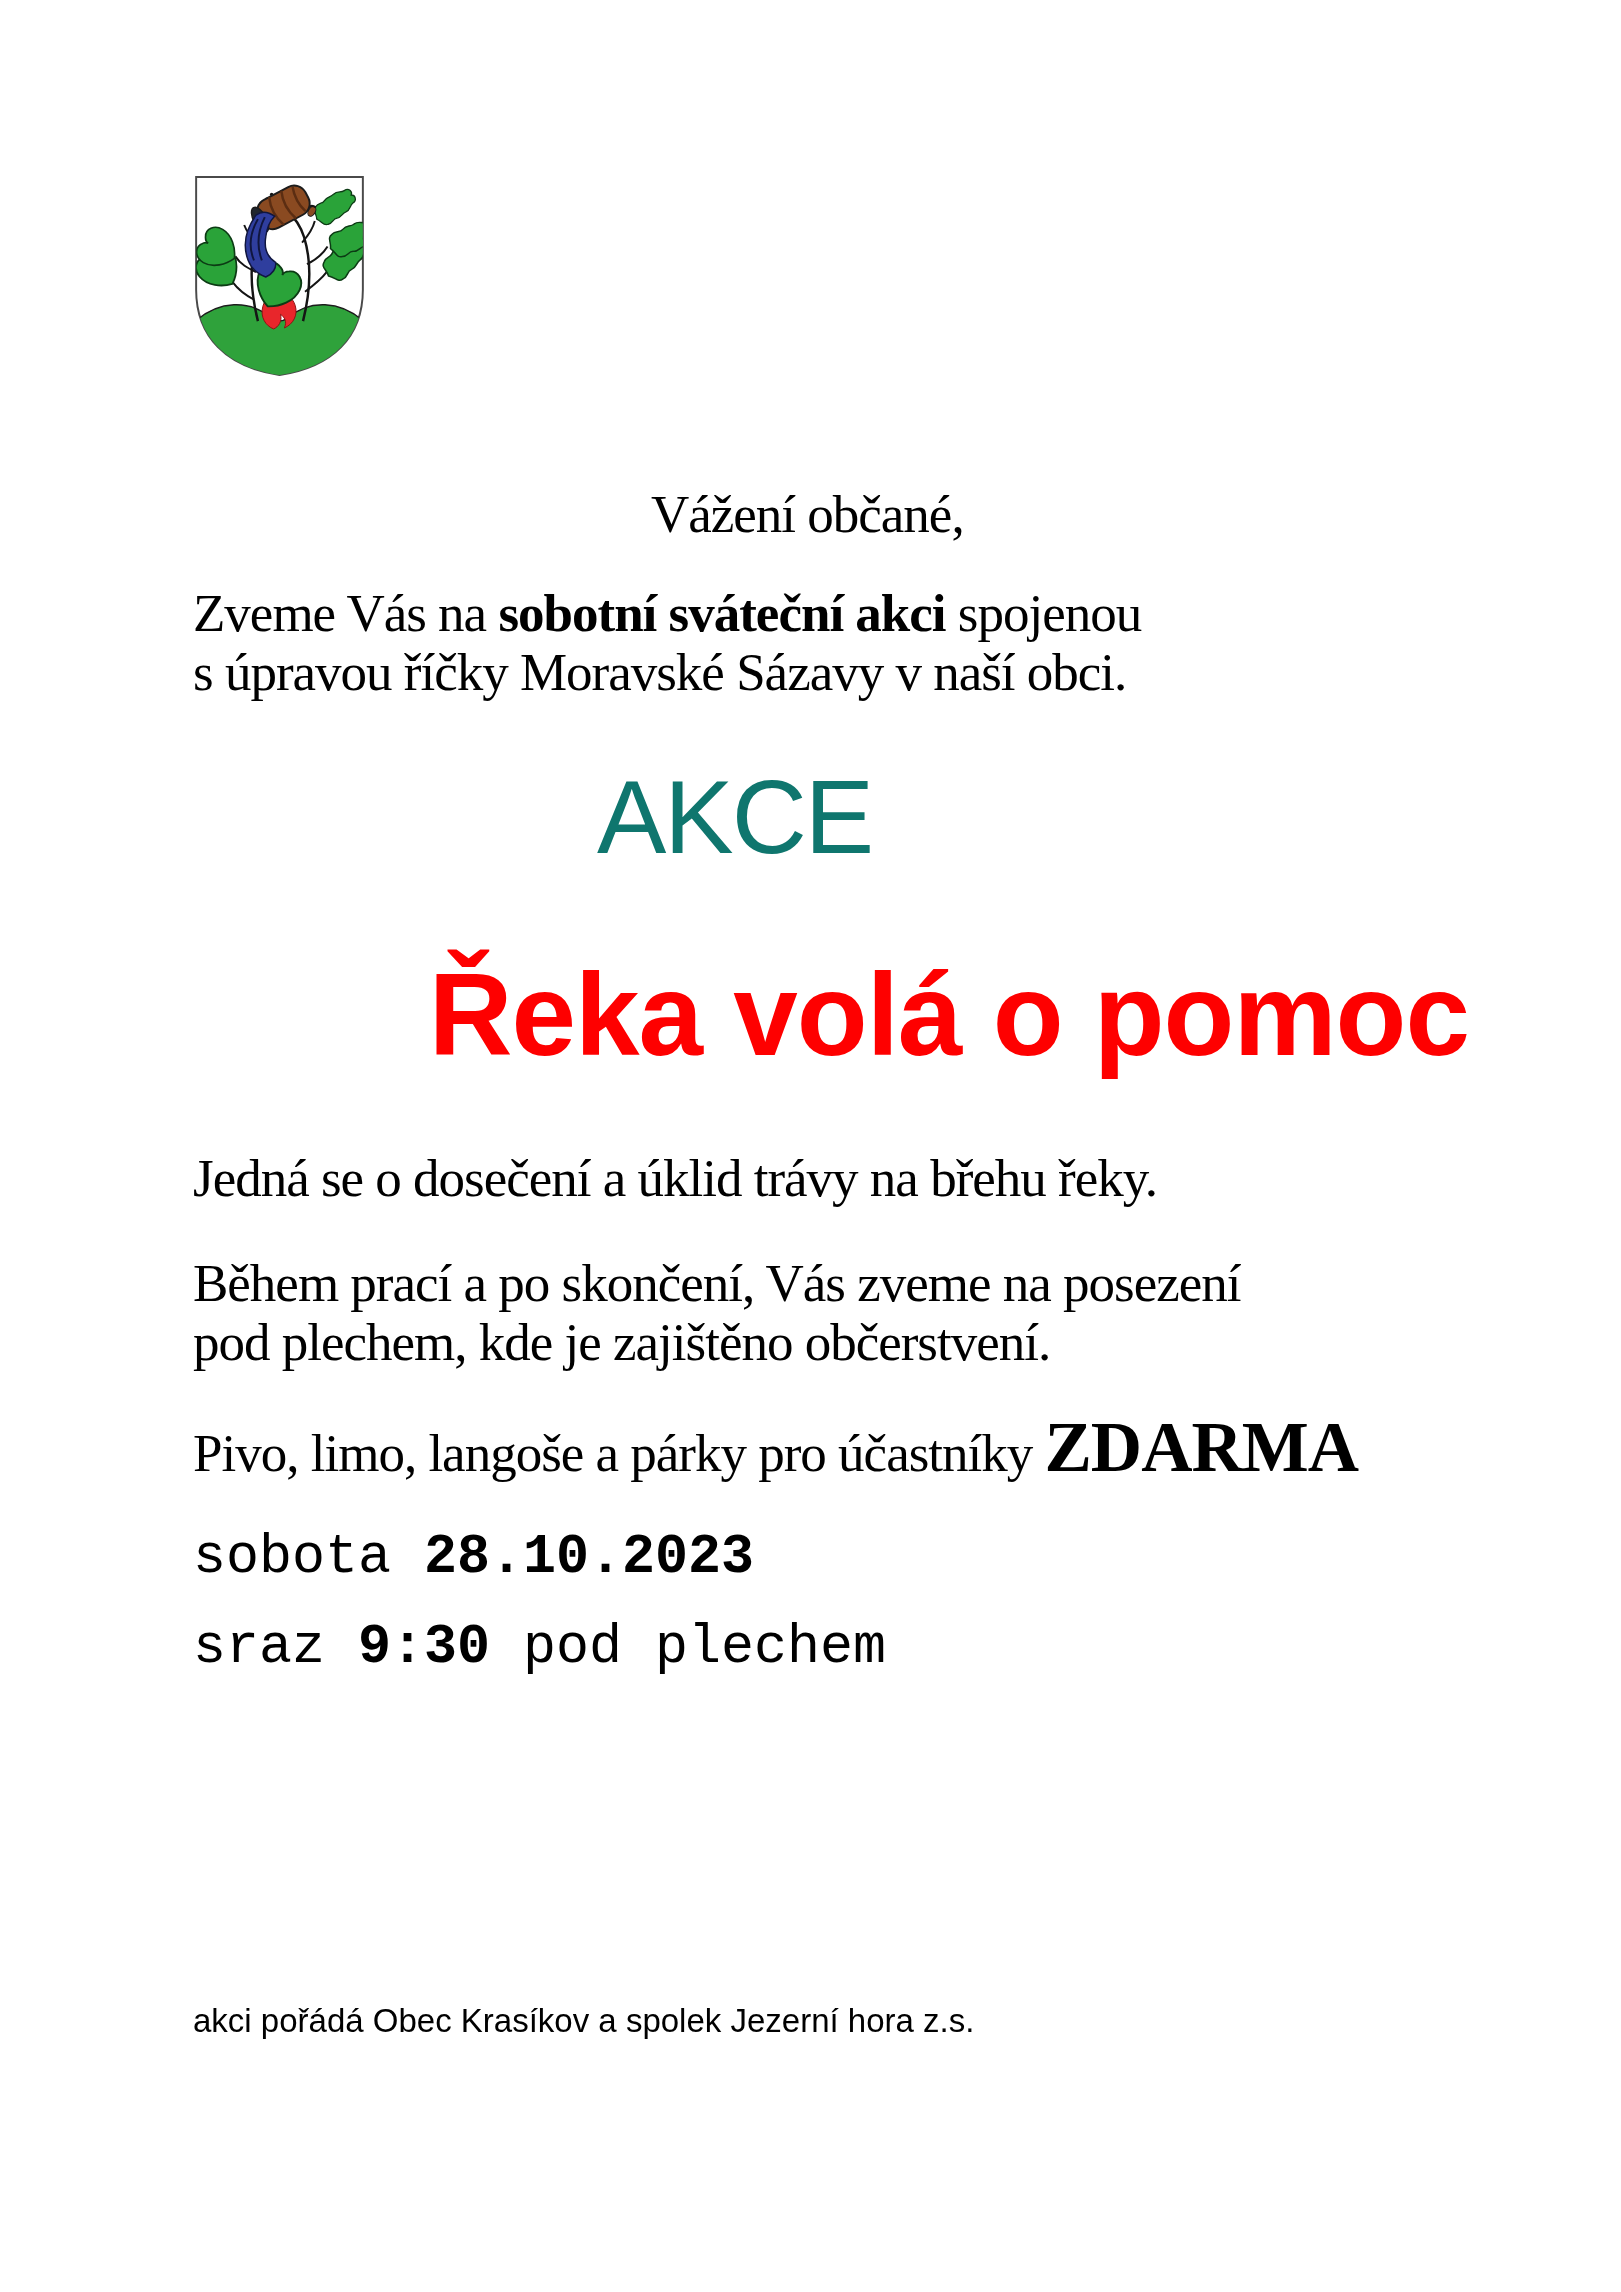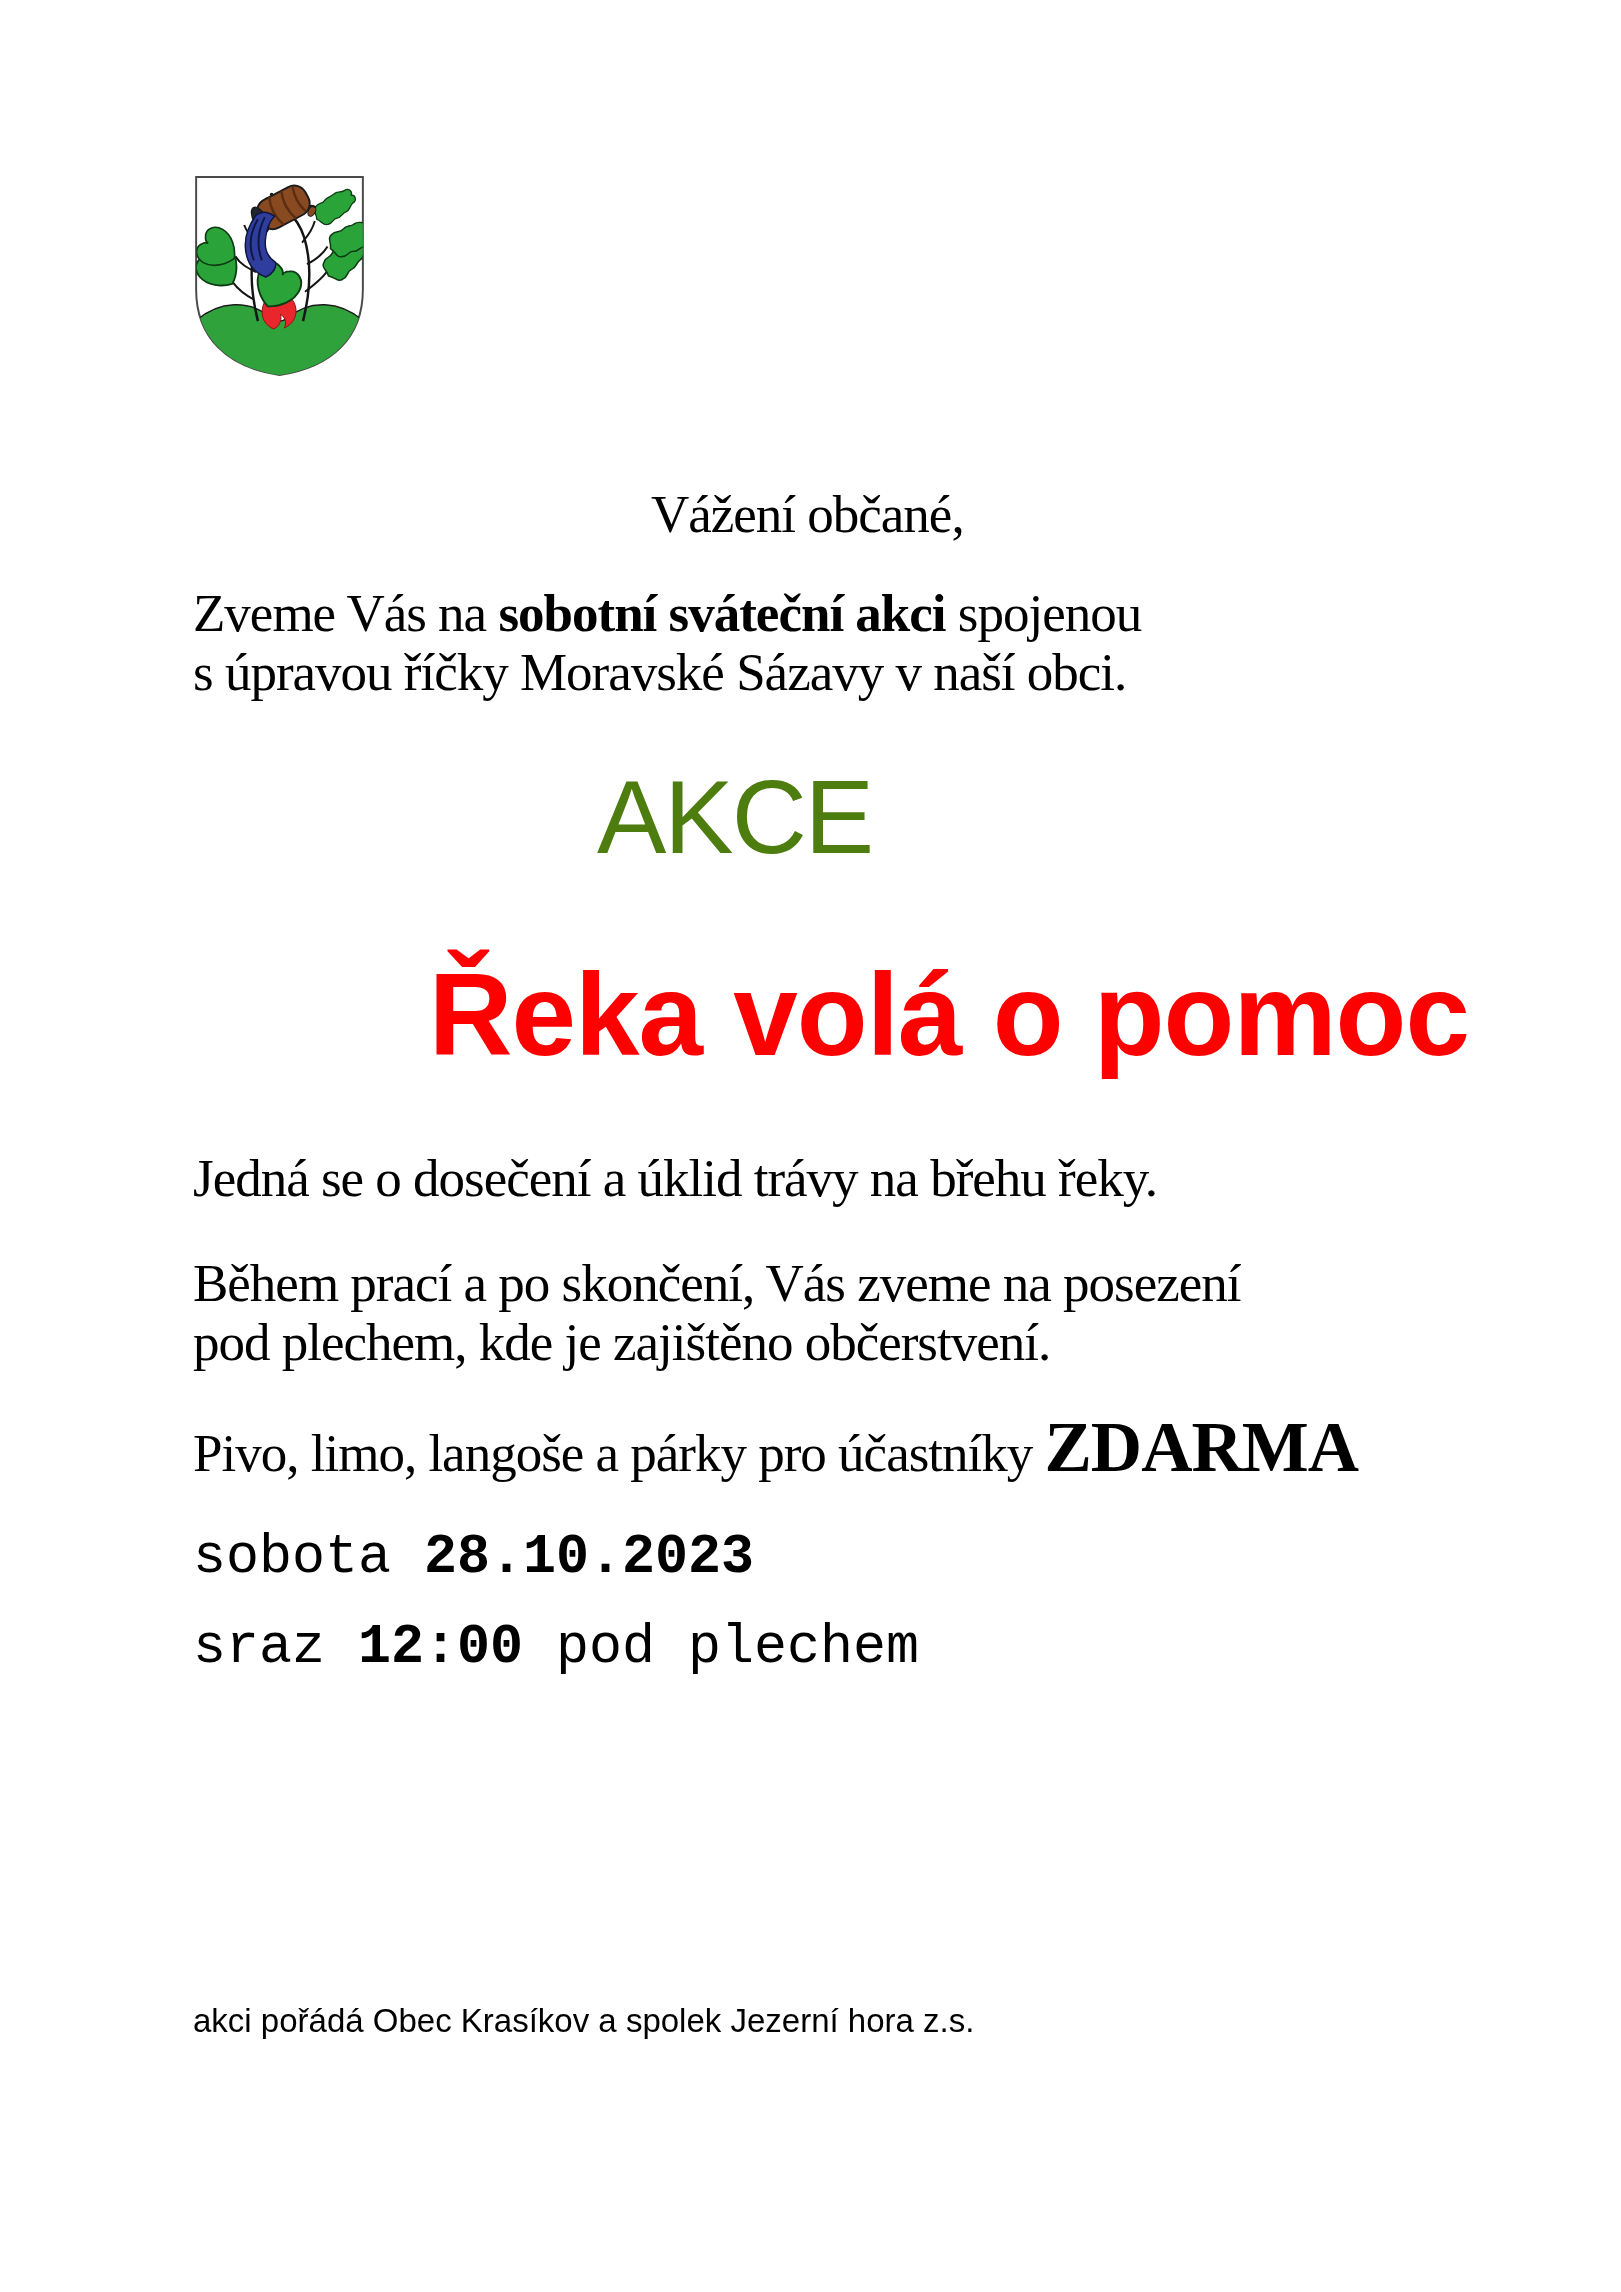--- a/index.html
+++ b/index.html
@@ -107,29 +107,29 @@
         <path d="M64,42 C54,56 50,72 56,88 C59,96 66,102 74,105 C81,102 85,96 84,90 C76,85 72,76 74,64 C75,56 78,48 83,43 C76,38 69,38 64,42 Z" stroke="#10163f" stroke-width="1.5" fill="#2f3e9e"></path>
         <path d="M66,46 C58,60 56,74 62,88 M73,44 C66,58 64,72 70,88" fill="none" stroke="#10163f" stroke-width="2"></path>
       </g>
     </g>
   </svg>
 
   <div class="abs serif salutation">Vážení občané,</div>
 
   <div class="abs serif intro"><span>Zveme Vás na </span><span class="b">sobotní sváteční akci</span><span> spojenou</span><br><span>s úpravou říčky Moravské Sázavy v naší obci.</span></div>
 
-  <div class="abs akce" style="color: #4d7c0f;">AKCE</div>
+  <div class="abs akce" style="color: #0f766e;">AKCE</div>
   <div class="abs title" style="color: rgb(254, 0, 0);">Řeka volá o pomoc</div>
 
   <div class="abs serif p1">Jedná se o dosečení a úklid trávy na břehu řeky.</div>
 
   <div class="abs serif p2"><span>Během prací a po skončení, Vás zveme na posezení</span><br><span>pod plechem, kde je zajištěno občerstvení.</span></div>
 
   <div class="abs serif p3"><span>Pivo, limo, langoše a párky pro účastníky </span><span class="zdarma">ZDARMA</span></div>
 
   <div class="abs sans-line date-line"><span>sobota </span><b>28.10.2023</b></div>
 
-  <div class="abs sans-line meet-line"><span>sraz </span><b>12:00</b><span> pod plechem</span></div>
+  <div class="abs sans-line meet-line"><span>sraz </span><b>9:30</b><span> pod plechem</span></div>
 
   <div class="abs footer-note">akci pořádá Obec Krasíkov a spolek Jezerní hora z.s.</div>
 
 </div>
 
 
 </body></html>

